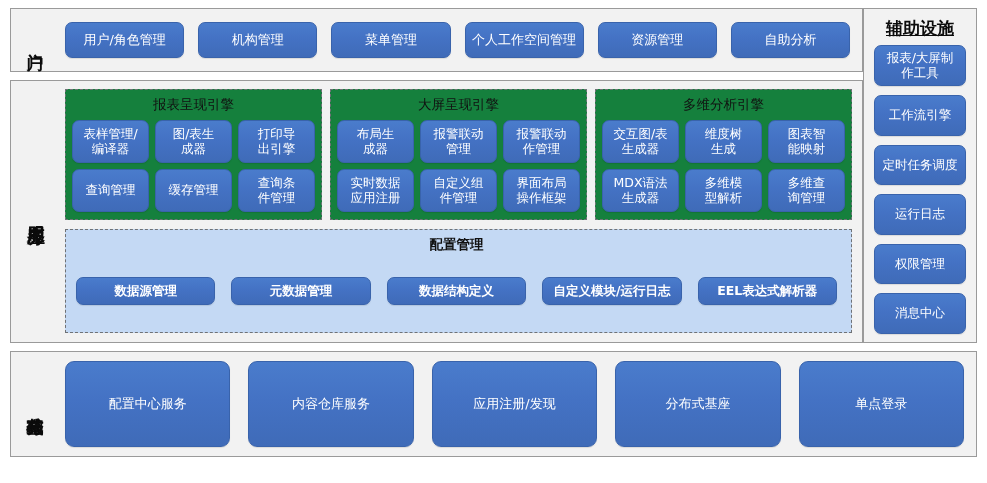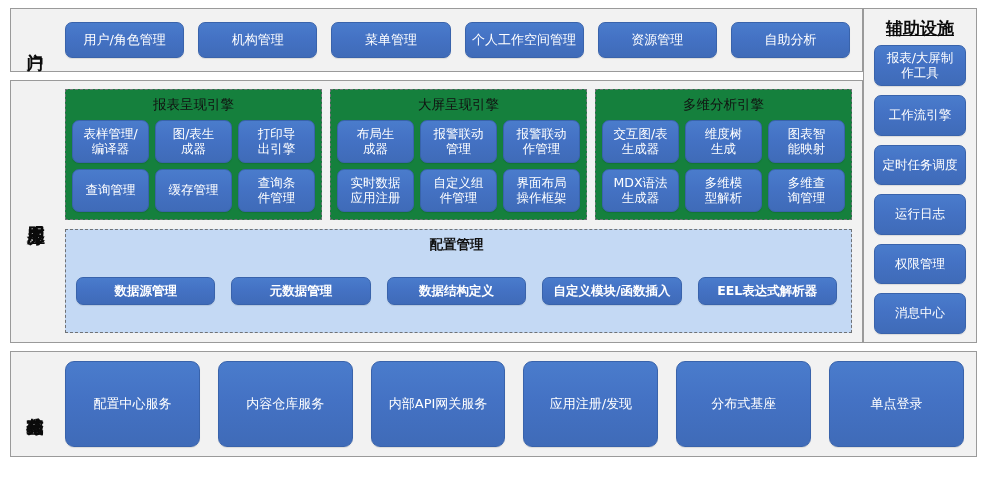--- a/index.html
+++ b/index.html
@@ -272,21 +272,21 @@
             </div>
 
           </div>
 
           <div class="config-box">
             <div class="config-title">配置管理</div>
             <div class="config-row">
               <div class="btn">数据源管理</div>
               <div class="btn">元数据管理</div>
               <div class="btn">数据结构定义</div>
-              <div class="btn">自定义模块/函数插入</div>
+              <div class="btn">自定义模块/运行日志</div>
               <div class="btn">EEL表达式解析器</div>
             </div>
           </div>
 
         </div>
       </div>
 
     </div>
 
     <div class="panel" id="aux-panel">
@@ -302,20 +302,19 @@
       </div>
     </div>
 
   </div>
 
   <div class="panel" id="dist-panel">
     <div class="vlabel">分布式基础</div>
     <div class="dist-btns">
       <div class="btn">配置中心服务</div>
       <div class="btn">内容仓库服务</div>
-      <div class="btn">内部API网关服务</div>
       <div class="btn">应用注册/发现</div>
       <div class="btn">分布式基座</div>
       <div class="btn">单点登录</div>
     </div>
   </div>
 
 </div>
 
 </body></html>

